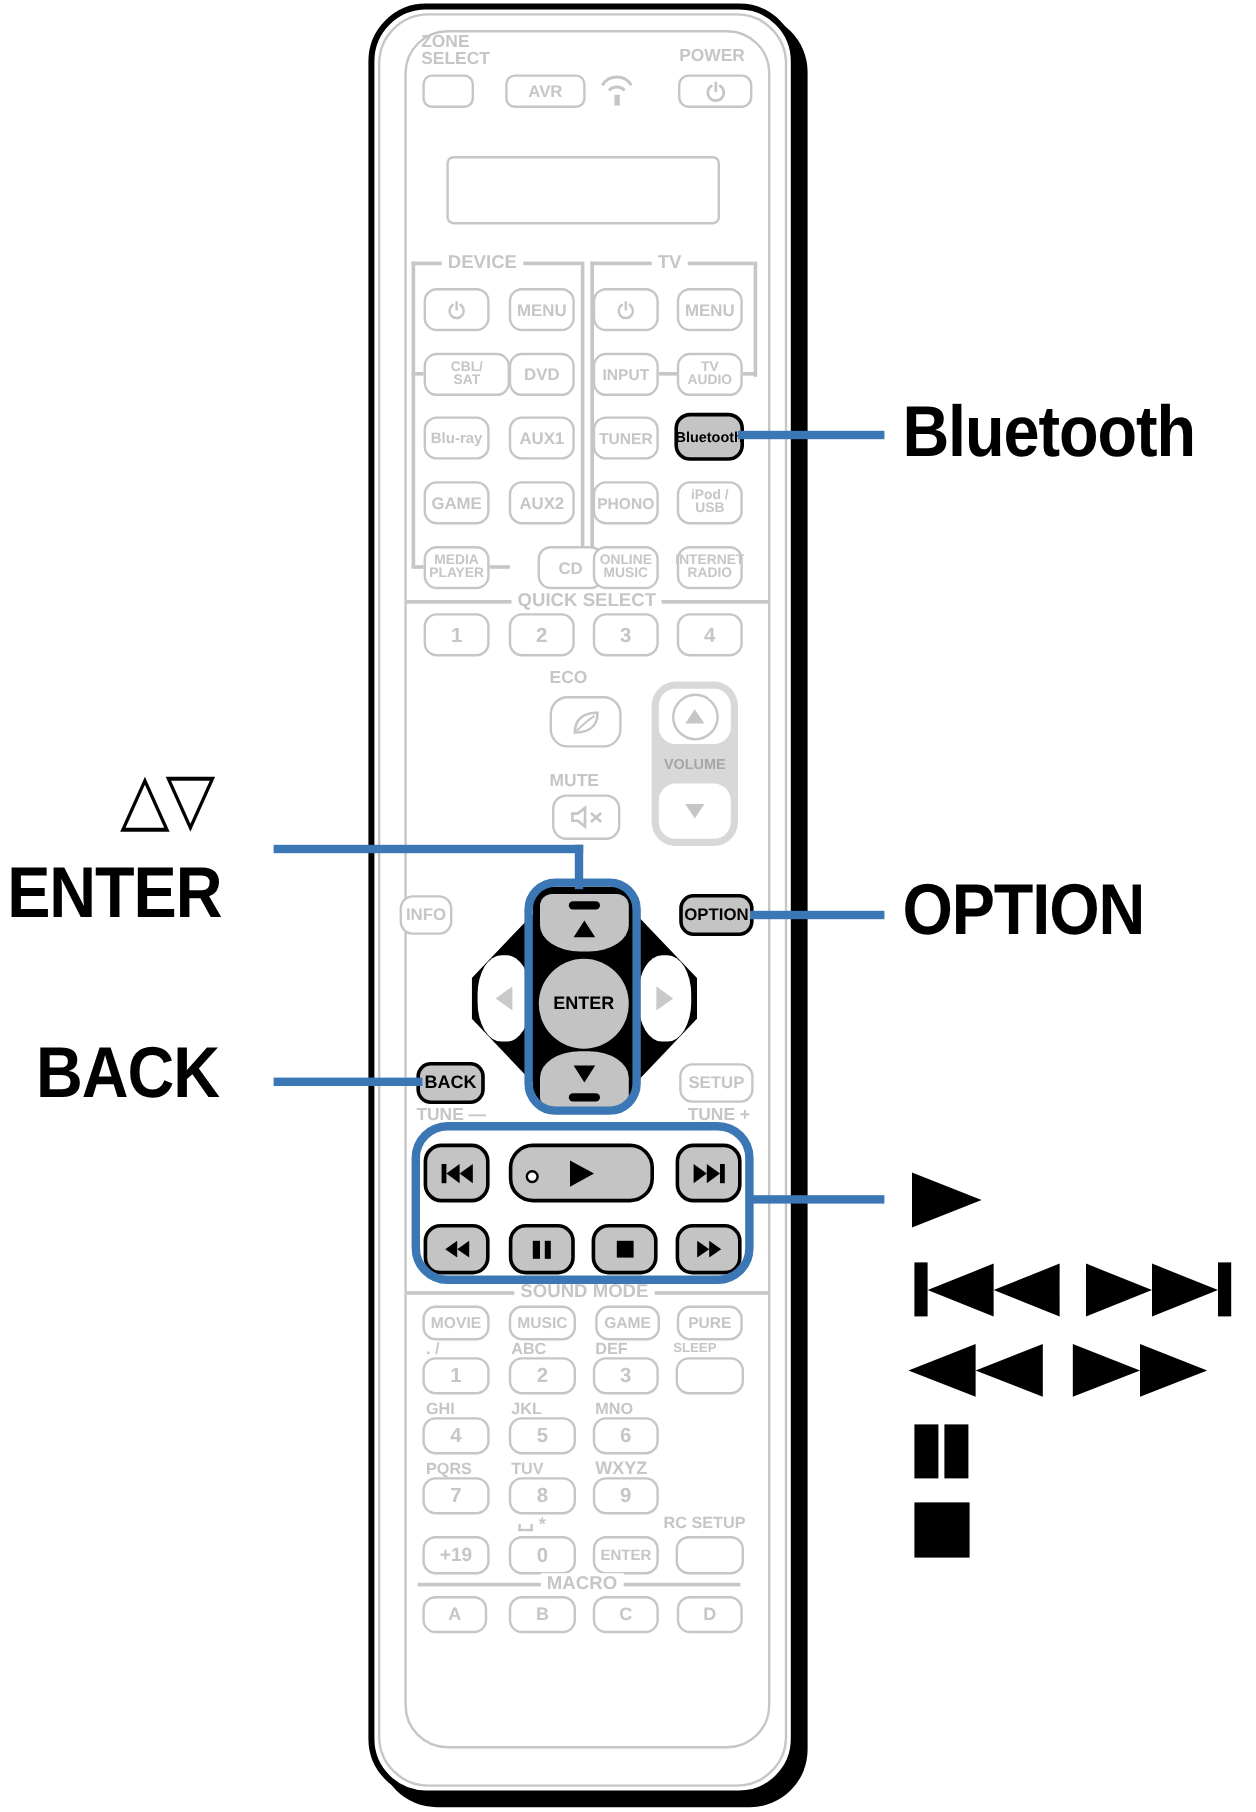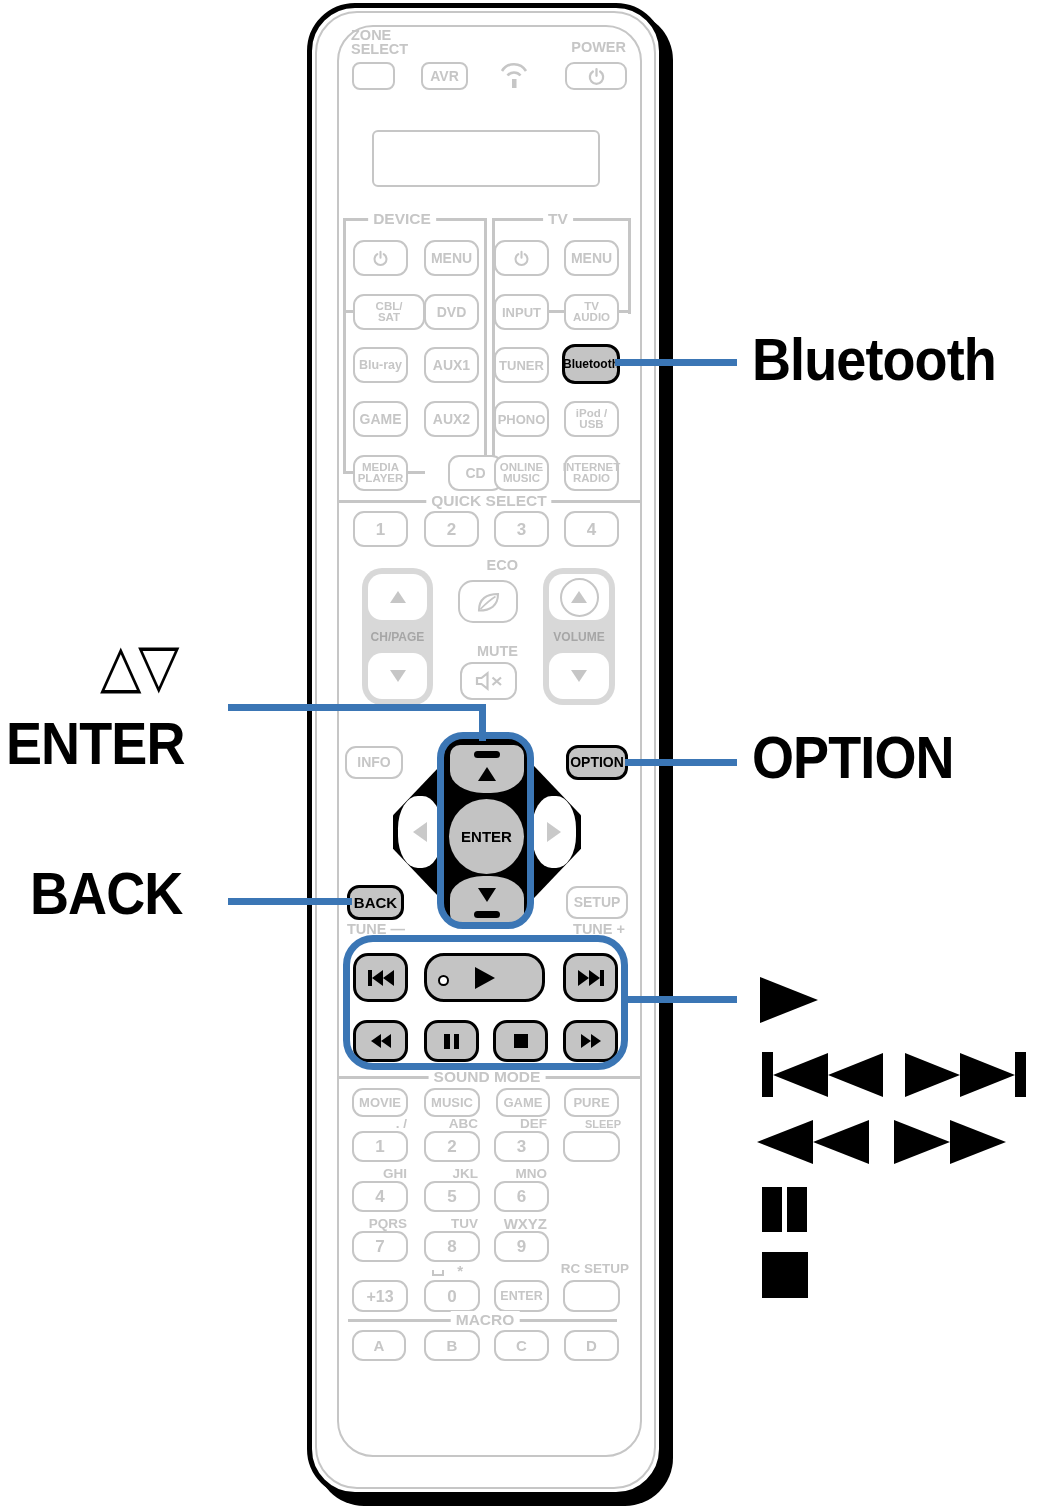--- a/index.html
+++ b/index.html
@@ -23,21 +23,21 @@
          border-radius:36px;z-index:1}
   
   .btn{position:absolute;display:flex;align-items:center;justify-content:center;
        border:2.5px solid var(--line-gray);border-radius:11px;color:var(--line-gray);
        font-weight:bold;background:#fff;white-space:pre-line;text-align:center;
        font-size:14px;line-height:13px;z-index:2}
   .btn.two{font-size:11.5px;line-height:11px}
   .btn.num{font-size:17px}
   .btn.hl{background:var(--highlight-fill);border:3px solid #000;color:#000;z-index:3}
   .lbl{position:absolute;color:var(--line-gray);font-weight:bold;white-space:pre-line;
-       text-align:right;font-size:14.5px;line-height:14px;z-index:2}
+       text-align:left;font-size:14.5px;line-height:14px;z-index:2}
   .hline{position:absolute;height:2.5px;background:var(--line-gray);z-index:1}
   .vline{position:absolute;width:2.5px;background:var(--line-gray);z-index:1}
   .sec{position:absolute;transform:translateX(-50%);background:#fff;padding:0 5px;
        color:var(--line-gray);font-weight:bold;font-size:15.5px;white-space:nowrap;z-index:2}
   
   .blue-h{position:absolute;height:7px;background:var(--accent-blue);z-index:9}
   .blue-v{position:absolute;width:7px;background:var(--accent-blue);z-index:9}
   .blue-rect{position:absolute;border:7px solid var(--accent-blue);z-index:6;background:transparent}
   .callout{position:absolute;color:#000;font-weight:bold;font-size:60px;line-height:60px;
            letter-spacing:-1px;transform:scaleX(0.9);transform-origin:0 50%;white-space:nowrap;z-index:9}
@@ -63,21 +63,21 @@
 <div class="stage">
 
   <div class="abs remote-body"></div>
   <div class="abs inner-outline"></div>
   <div class="abs panel"></div>
 
   <div class="lbl" style="left:351px;top:28px;width:50px;text-align:left">ZONE
 SELECT</div>
   <div class="lbl" style="left:566px;top:40px;width:60px">POWER</div>
   <div class="btn" style="left:352px;top:62px;width:43px;height:28px;border-radius:8px"></div>
-  <div class="btn" style="left:421px;top:62px;width:47px;height:28px;border-radius:8px">AVR</div>
+  <div class="btn" style="left:421px;top:62px;width:67px;height:28px;border-radius:8px">AVR</div>
   <div class="abs" style="left:497px;top:58px;color:var(--line-gray);z-index:2">
     <svg width="34" height="32" viewBox="0 0 34 32" fill="none" stroke="currentColor" stroke-width="2.6">
       <path d="M5 13 A 14 14 0 0 1 29 13"></path>
       <path d="M10.5 17.5 A 8.5 8.5 0 0 1 23.5 17.5"></path>
       <rect x="15" y="21" width="4.5" height="9" fill="currentColor" stroke="none"></rect>
     </svg>
   </div>
   <div class="btn" style="left:565px;top:62px;width:62px;height:28px;border-radius:9px">
     <span style="color:var(--line-gray)">
       <svg width="19" height="19" viewBox="0 0 20 20" fill="none" stroke="currentColor" stroke-width="2.4" stroke-linecap="round">
@@ -150,29 +150,20 @@
   <div class="btn two" style="left:564px;top:455px;width:55px;height:36px">INTERNET
 RADIO</div>
 
   <div class="hline" style="left:339px;top:500px;width:301px"></div>
   <div class="sec" style="left:489px;top:492px">QUICK SELECT</div>
   <div class="btn num" style="left:353px;top:511px;width:55px;height:36px">1</div>
   <div class="btn num" style="left:424px;top:511px;width:55px;height:36px">2</div>
   <div class="btn num" style="left:494px;top:511px;width:55px;height:36px">3</div>
   <div class="btn num" style="left:564px;top:511px;width:55px;height:36px">4</div>
 
-  <div class="rocker" style="left:362px;top:568px;width:71px;height:137px">
-    <div class="half" style="top:6px">
-      <span class="tri" style="border-width:0 8px 12px 8px;border-bottom-color:var(--line-gray)"></span>
-    </div>
-    <div class="rlabel" style="top:62px">CH/PAGE</div>
-    <div class="half" style="bottom:6px">
-      <span class="tri" style="border-width:12px 8px 0 8px;border-top-color:var(--line-gray)"></span>
-    </div>
-  </div>
 
   <div class="lbl" style="left:458px;top:558px;width:60px">ECO</div>
   <div class="btn" style="left:458px;top:580px;width:60px;height:43px;border-radius:15px">
     <span>
       <svg width="26" height="24" viewBox="0 0 26 24" fill="none" stroke="currentColor" stroke-width="2.1">
         <path d="M4 20.5 C4 9 11.5 4 23 4 C23 15.5 15.5 20.5 4 20.5 Z"></path>
         <path d="M5.5 19 C11 13.5 15.5 9.5 20.5 6.5" stroke-width="1.7"></path>
       </svg>
     </span>
   </div>
@@ -192,21 +183,21 @@
       <span style="width:39px;height:39px;border:2.5px solid var(--line-gray);border-radius:50%;display:flex;align-items:center;justify-content:center">
         <span class="tri" style="border-width:0 8px 12px 8px;border-bottom-color:var(--line-gray)"></span>
       </span>
     </div>
     <div class="rlabel" style="top:62px;font-size:12px">VOLUME</div>
     <div class="half" style="bottom:6px">
       <span class="tri" style="border-width:12px 8px 0 8px;border-top-color:var(--line-gray)"></span>
     </div>
   </div>
 
-  <div class="btn" style="left:345px;top:746px;width:58px;height:33px">INFO</div>
+  <div class="btn" style="left:333px;top:746px;width:44px;height:33px">INFO</div>
   <div class="btn hl" style="left:566px;top:745px;width:62px;height:35px;border-radius:12px">OPTION</div>
   <div class="btn hl" style="left:347px;top:885px;width:57px;height:35px;border-radius:12px;font-size:15px">BACK</div>
   <div class="btn" style="left:566px;top:886px;width:62px;height:33px">SETUP</div>
 
   <div class="pad-black" style="left:393px;top:762px;width:188px;height:140px;clip-path:polygon(27% 0,73% 0,100% 38%,100% 62%,73% 100%,27% 100%,0 62%,0 38%)"></div>
   <div class="pad-black" style="left:444px;top:739px;width:86px;height:184px;border-radius:16px"></div>
 
   <div class="pad-white" style="left:398px;top:796px;width:44px;height:72px;border-radius:45%">
     <span class="tri" style="border-width:10px 14px 10px 0;border-right-color:#c9c9c9"></span>
   </div>
@@ -289,21 +280,21 @@
   <div class="lbl" style="left:355px;top:1217px;width:52px;font-size:13.5px">PQRS</div>
   <div class="lbl" style="left:426px;top:1217px;width:52px;font-size:13.5px">TUV</div>
   <div class="lbl" style="left:496px;top:1217px;width:51px;font-size:15px">WXYZ</div>
   <div class="btn num" style="left:352px;top:1231px;width:56px;height:31px">7</div>
   <div class="btn num" style="left:424px;top:1231px;width:56px;height:31px">8</div>
   <div class="btn num" style="left:494px;top:1231px;width:55px;height:31px">9</div>
 
   <span style="position:absolute;left:432px;top:1270px;width:12px;height:6px;border:2px solid var(--line-gray);border-top:none;z-index:2"></span>
   <div class="lbl" style="left:449px;top:1264px;width:14px;font-size:15px">*</div>
   <div class="lbl" style="left:553px;top:1262px;width:76px;font-size:13.5px">RC SETUP</div>
-  <div class="btn" style="left:352px;top:1280px;width:56px;height:32px;font-size:16px">+13</div>
+  <div class="btn" style="left:352px;top:1280px;width:56px;height:32px;font-size:16px">+19</div>
   <div class="btn num" style="left:424px;top:1280px;width:56px;height:32px">0</div>
   <div class="btn" style="left:494px;top:1280px;width:55px;height:32px;font-size:12.5px">ENTER</div>
   <div class="btn" style="left:563px;top:1280px;width:57px;height:32px"></div>
 
   <div class="hline" style="left:348px;top:1319px;width:269px"></div>
   <div class="sec" style="left:485px;top:1311px">MACRO</div>
   <div class="btn" style="left:352px;top:1330px;width:54px;height:31px;font-size:15px">A</div>
   <div class="btn" style="left:424px;top:1330px;width:56px;height:31px;font-size:15px">B</div>
   <div class="btn" style="left:494px;top:1330px;width:55px;height:31px;font-size:15px">C</div>
   <div class="btn" style="left:564px;top:1330px;width:55px;height:31px;font-size:15px">D</div>

